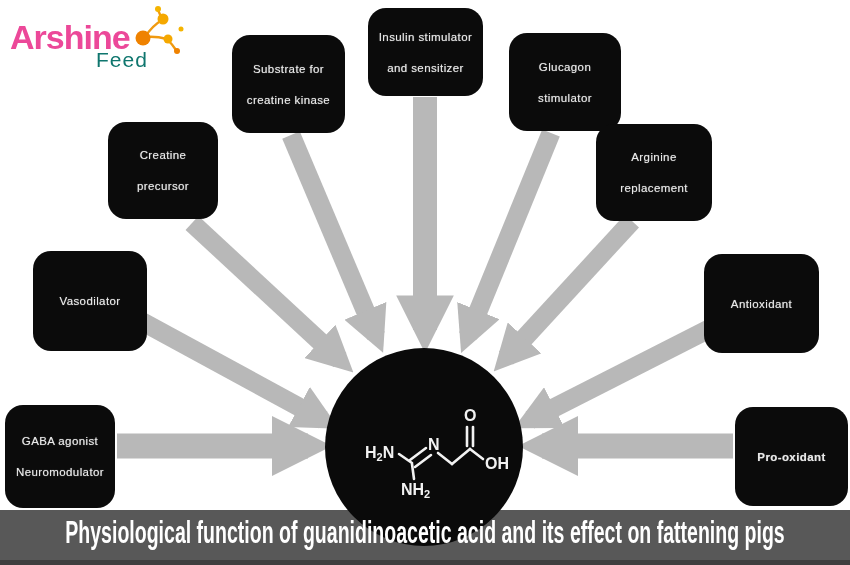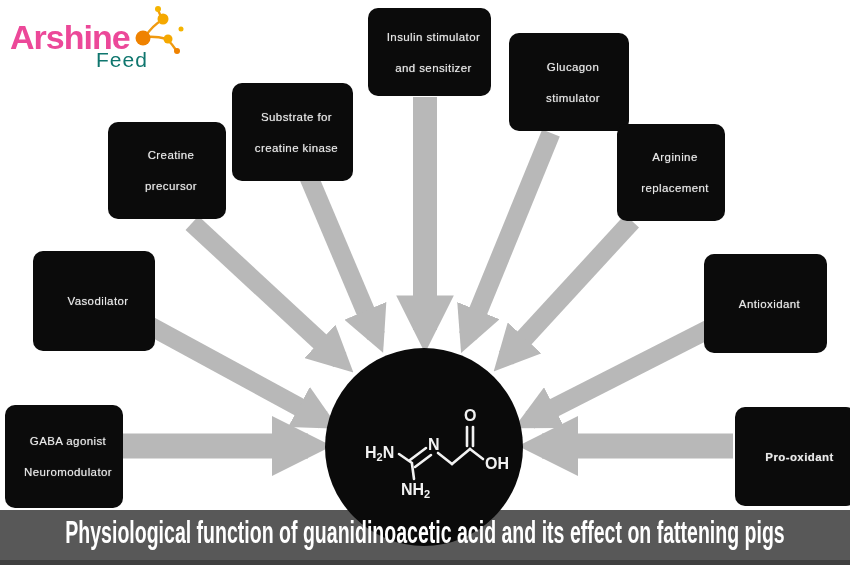--- a/index.html
+++ b/index.html
@@ -9,37 +9,36 @@
     background:#ffffff;
     overflow:hidden;
     font-family:"Liberation Sans", sans-serif;
   }
   
   .arrows{position:absolute;left:0;top:0;z-index:1;}
   
   .node{
     position:absolute;z-index:2;
     background:#0B0B0B;
-    border-radius:10px;
+    border-radius:18px;
     color:#E9E9E9;
     display:flex;flex-direction:column;align-items:center;justify-content:center;
     text-align:center;
     font-size:11.5px;letter-spacing:.4px;
     text-shadow:0 0 1px rgba(255,255,255,.55);
-    padding-left:8px;
   }
   .node span{display:block;}
   .node.twoline{gap:19px;}
   .node-gaba       {left:5px;  top:405px; width:110px; height:103px; gap:15px;}
   .node-vasodilator{left:33px; top:251px; width:114px; height:100px;}
   .node-creatine   {left:108px;top:122px; width:110px; height:97px;}
-  .node-substrate  {left:232px;top:35px;  width:113px; height:98px;margin-top:48px;}
+  .node-substrate  {left:232px;top:35px;  width:113px; height:98px;}
   .node-insulin    {left:368px;top:8px;   width:115px; height:88px; gap:14px;}
   .node-glucagon   {left:509px;top:33px;  width:112px; height:98px;}
-  .node-arginine   {left:617px;top:124px; width:100px; height:97px;}
+  .node-arginine   {left:596px;top:124px; width:116px; height:97px;}
   .node-antioxidant{left:704px;top:254px; width:115px; height:99px;}
   .node-prooxidant {left:735px;top:407px; width:113px; height:99px;font-weight:bold;}
   
   .molecule-circle{
     position:absolute;z-index:4;
     left:325px;top:348px;width:198px;height:198px;
     background:#0A0A0A;border-radius:50%;
   }
   
   .banner{

